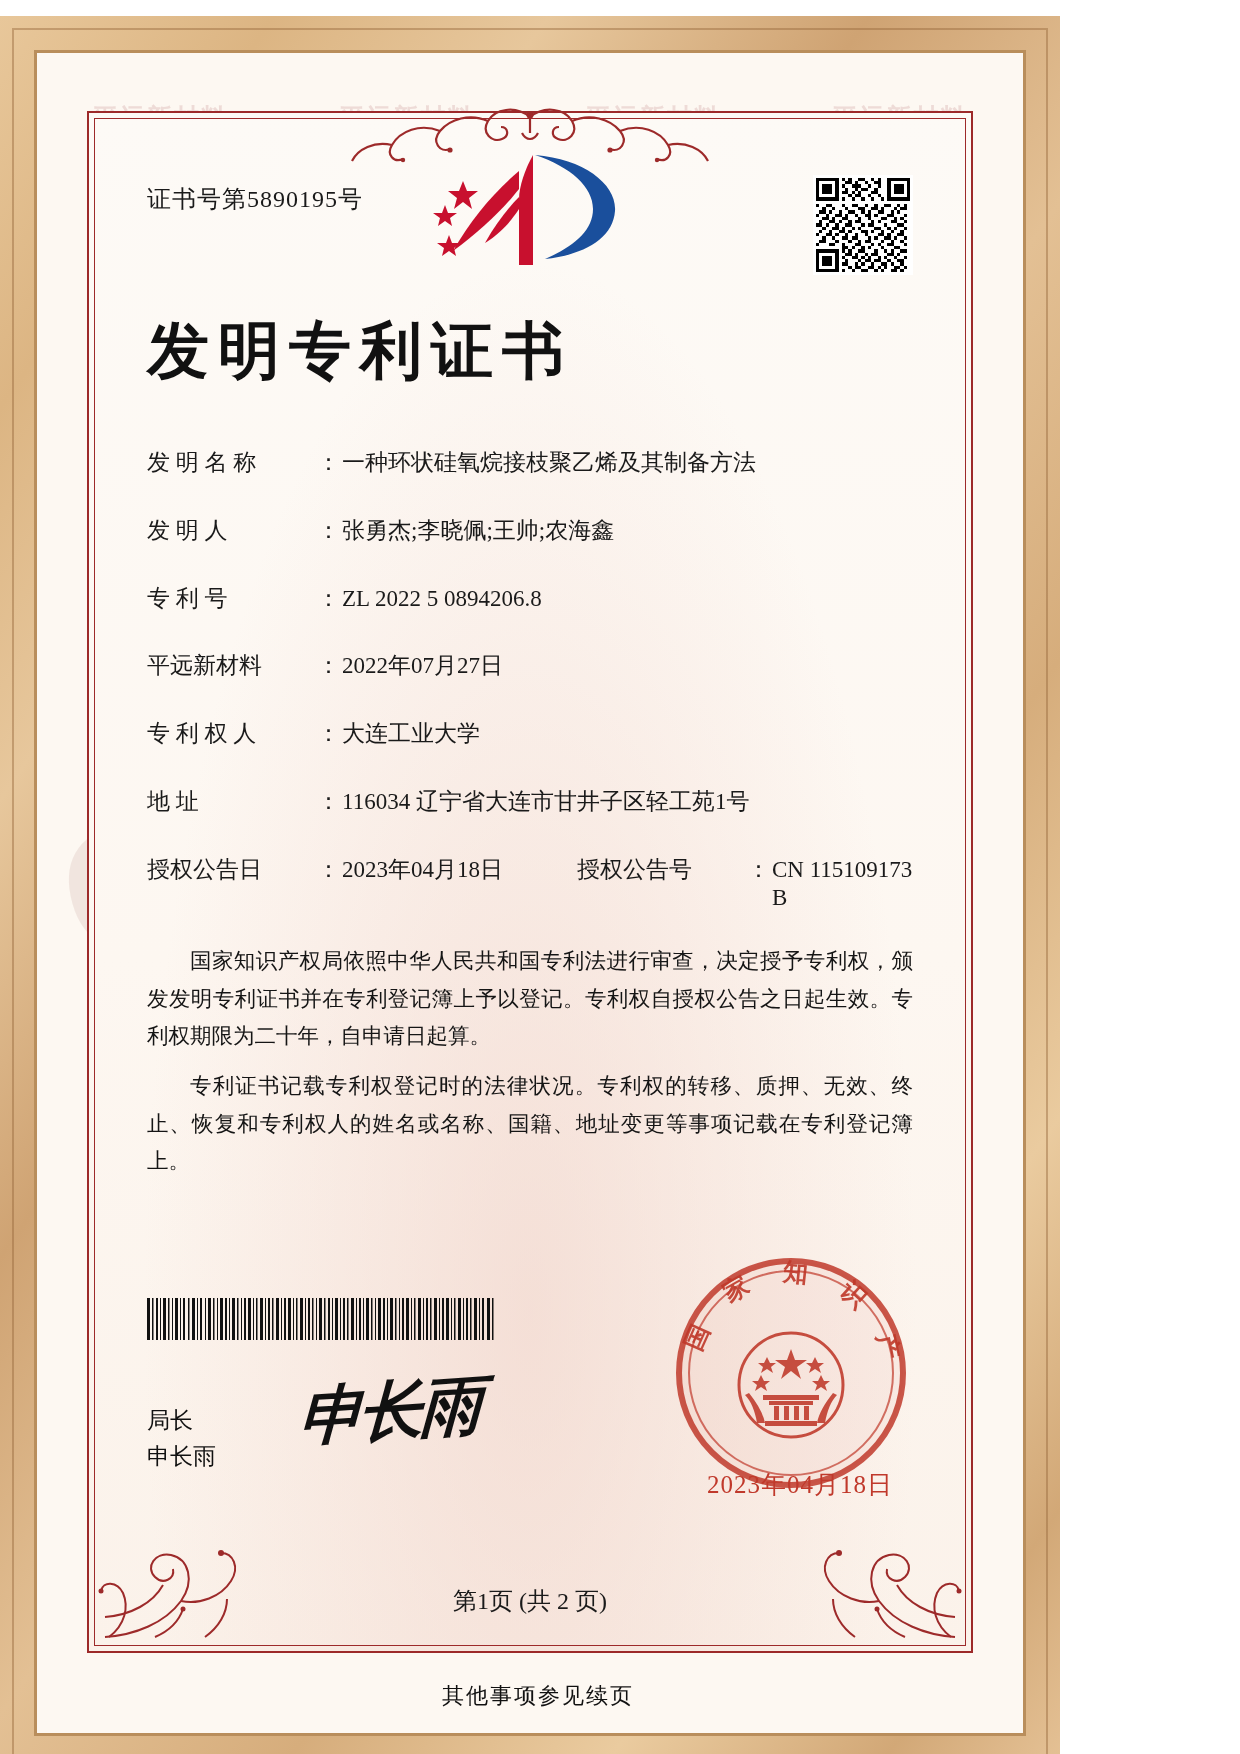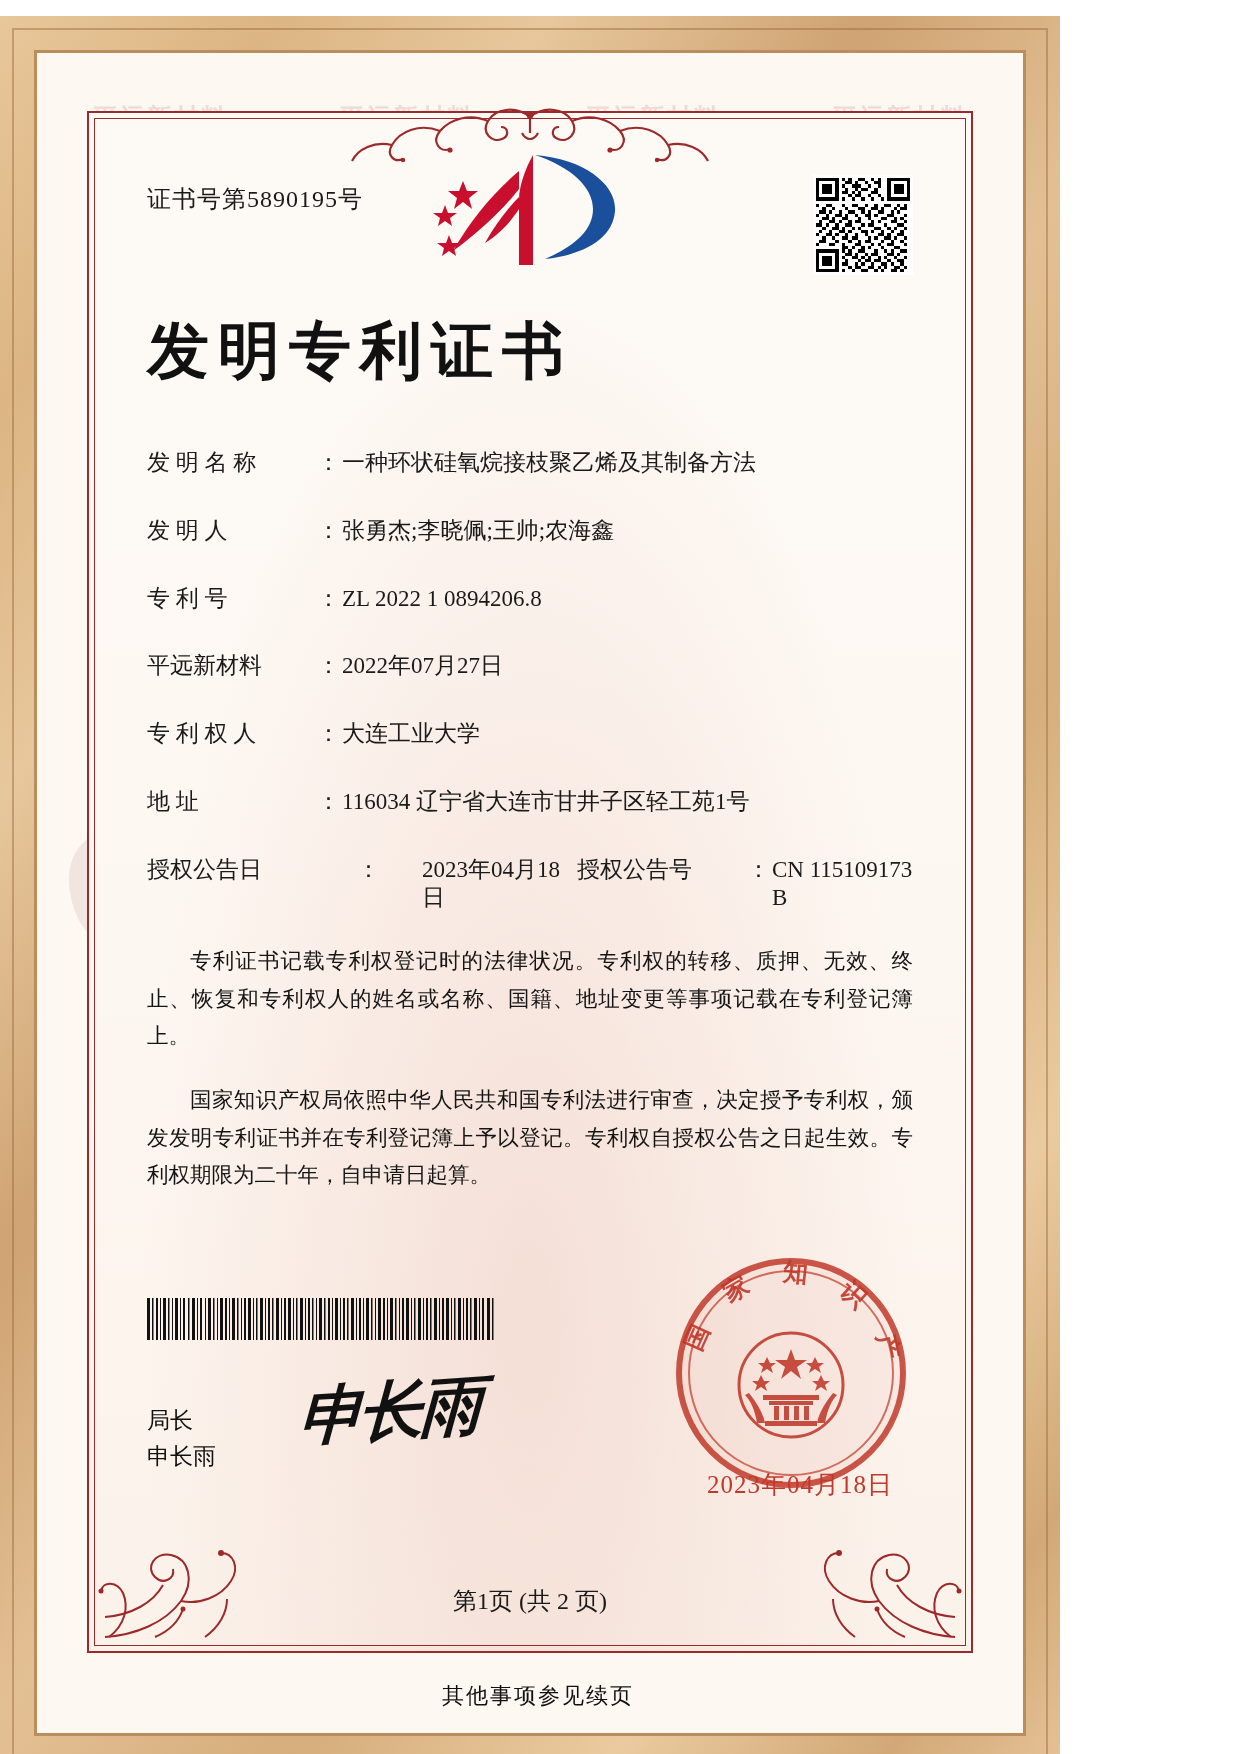--- a/index.html
+++ b/index.html
@@ -187,21 +187,21 @@
     letter-spacing: 0;
   }
   .f-colon { margin: 0 2px 0 0; }
   .f-value { flex: 1; }
 
   .field-pair {
     display: flex;
     margin-bottom: 30px;
     font-size: 23px;
   }
-  .pair-left { width: 430px; flex: 0 0 430px; display: flex; gap: 40px; }
+  .pair-left { width: 430px; flex: 0 0 430px; display: flex; }
   .pair-right { display: flex; }
   .pl-label { width: 170px; flex: 0 0 170px; display: flex; justify-content: space-between; }
   .pr-label { width: 170px; flex: 0 0 170px; display: flex; justify-content: space-between; }
 
   .para {
     font-size: 21.5px;
     line-height: 1.75;
     text-align: justify;
     color: #151515;
     margin-top: 26px;
@@ -864,21 +864,21 @@
 
           <div class="field">
             <div class="f-label">发 明 人</div>
             <div class="f-colon">：</div>
             <div class="f-value">张勇杰;李晓佩;王帅;农海鑫</div>
           </div>
 
           <div class="field">
             <div class="f-label">专 利 号</div>
             <div class="f-colon">：</div>
-            <div class="f-value">ZL 2022 1 0894206.8</div>
+            <div class="f-value">ZL 2022 5 0894206.8</div>
           </div>
 
           <div class="field">
             <div class="f-label">平远新材料</div>
             <div class="f-colon">：</div>
             <div class="f-value">2022年07月27日</div>
           </div>
 
           <div class="field">
             <div class="f-label">专 利 权 人</div>
@@ -899,22 +899,22 @@
               <div>2023年04月18日</div>
             </div>
             <div class="pair-right">
               <div class="pr-label">授权公告号</div>
               <div class="f-colon">：</div>
               <div>CN 115109173 B</div>
             </div>
           </div>
         </div>
 
+        <div class="para">国家知识产权局依照中华人民共和国专利法进行审查，决定授予专利权，颁发发明专利证书并在专利登记簿上予以登记。专利权自授权公告之日起生效。专利权期限为二十年，自申请日起算。</div>
         <div class="para second">专利证书记载专利权登记时的法律状况。专利权的转移、质押、无效、终止、恢复和专利权人的姓名或名称、国籍、地址变更等事项记载在专利登记簿上。</div>
-        <div class="para">国家知识产权局依照中华人民共和国专利法进行审查，决定授予专利权，颁发发明专利证书并在专利登记簿上予以登记。专利权自授权公告之日起生效。专利权期限为二十年，自申请日起算。</div>
       </div>
 
       <svg class="barcode" viewBox="0 0 350 42" preserveAspectRatio="none">
         <g fill="#111">
           <rect x="0" y="0" width="3" height="42"></rect>
             <rect x="5" y="0" width="1.5" height="42"></rect>
           <rect x="9" y="0" width="2" height="42"></rect>
             <rect x="13" y="0" width="1" height="42"></rect>
           <rect x="16" y="0" width="3" height="42"></rect>
             <rect x="21" y="0" width="1.5" height="42"></rect>

